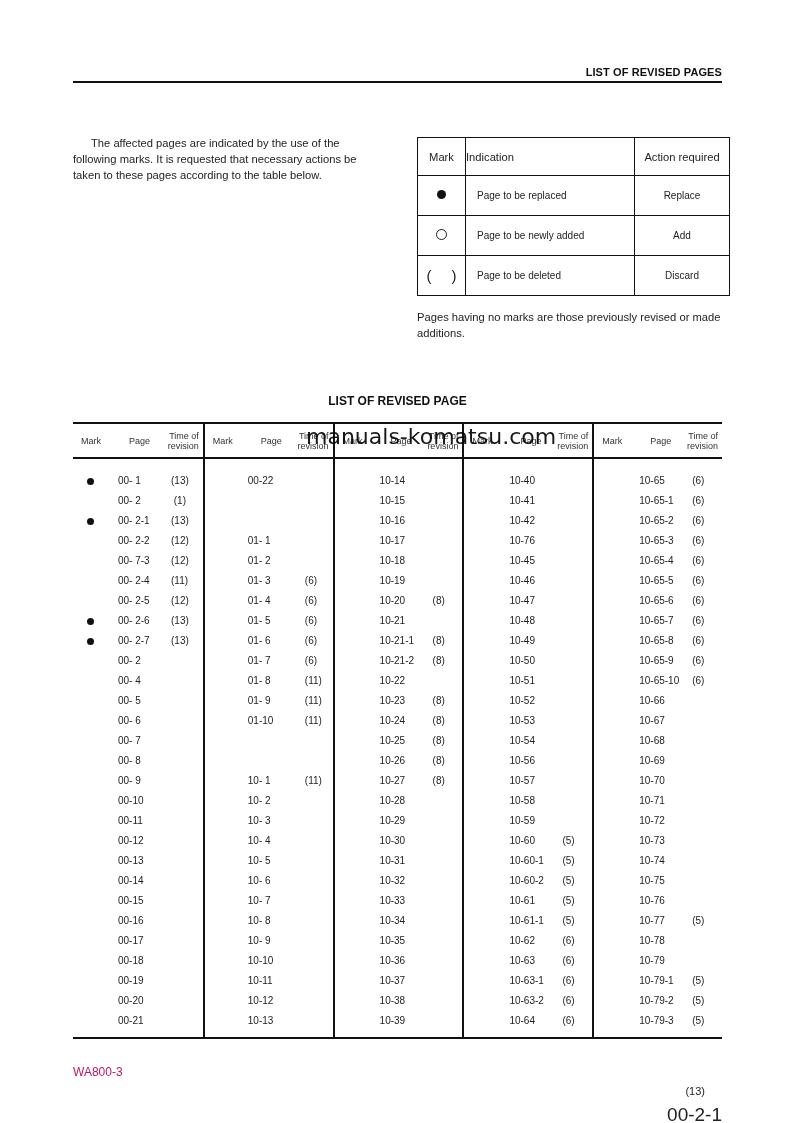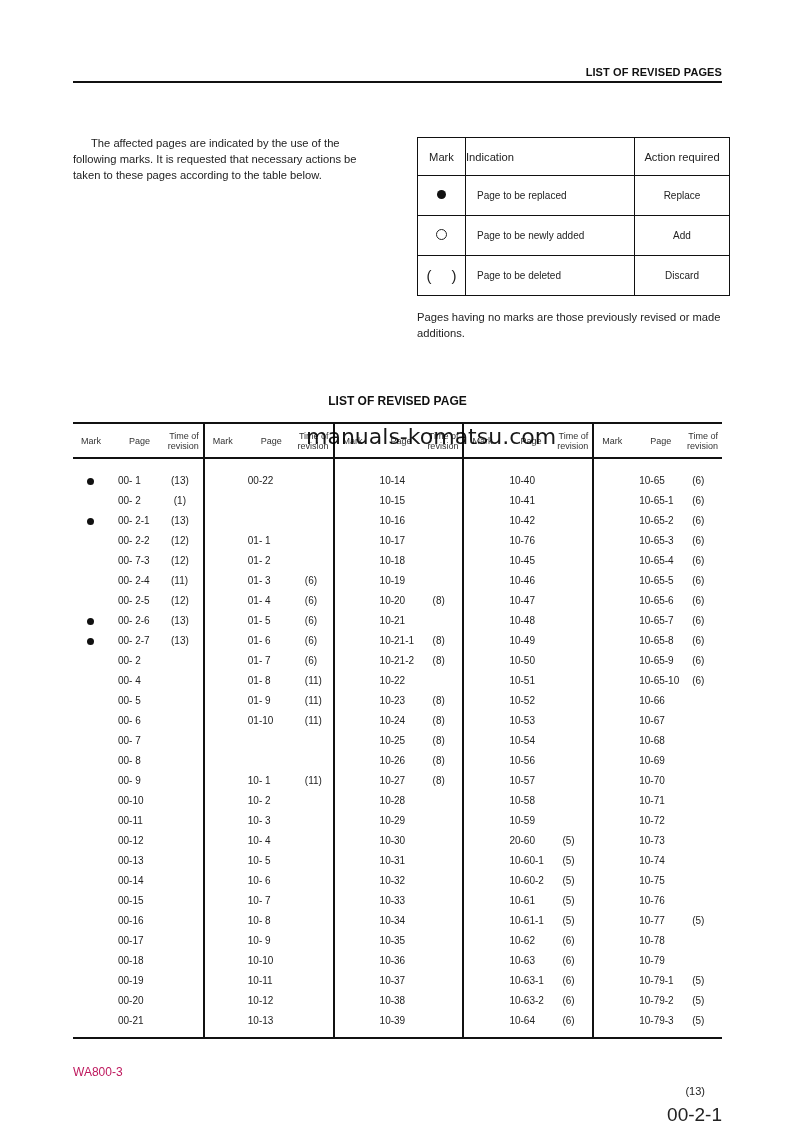--- a/index.html
+++ b/index.html
@@ -593,21 +593,21 @@
           </div>
           <div class="row">
             <span class="p">10-58</span>
             <span class="t"></span>
           </div>
           <div class="row">
             <span class="p">10-59</span>
             <span class="t"></span>
           </div>
           <div class="row">
-            <span class="p">20-60</span>
+            <span class="p">10-60</span>
             <span class="t">(5)</span>
           </div>
           <div class="row">
             <span class="p">10-60-1</span>
             <span class="t">(5)</span>
           </div>
           <div class="row">
             <span class="p">10-60-2</span>
             <span class="t">(5)</span>
           </div>

